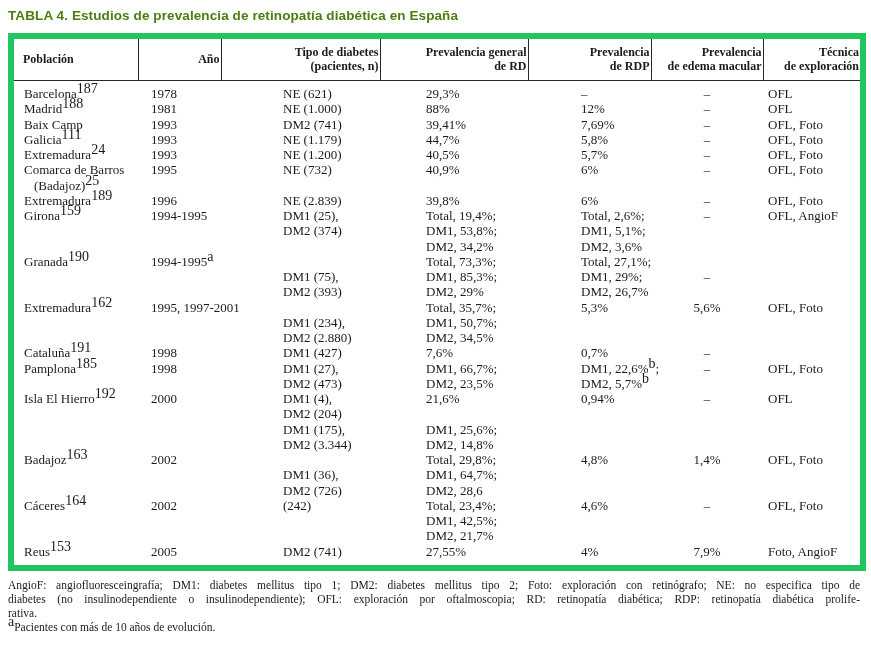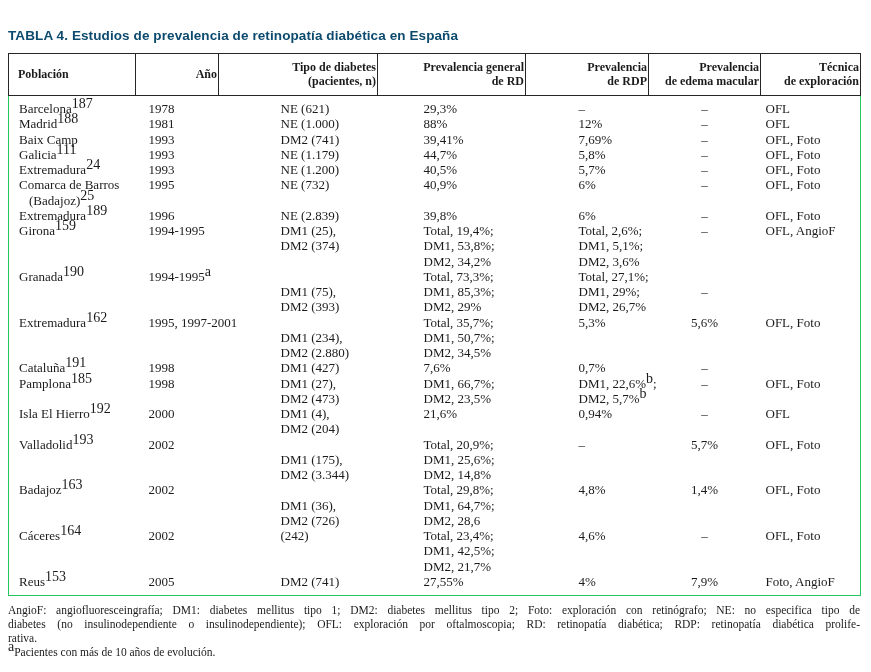--- a/index.html
+++ b/index.html
@@ -16,28 +16,28 @@
     box-sizing: border-box;
     width: 871px;
     height: 672px;
     padding: 8px 8px 0 8px;
   }
   .title {
     font-family: "Liberation Sans", sans-serif;
     font-weight: bold;
     font-size: 13.5px;
     letter-spacing: 0.1px;
-    margin: 20px 0 10px 0;
-    color: #0c4a6e;
+    margin: 0 0 10px 0;
+    color: #4d7c0f;
   }
   table.tbl {
     border-collapse: collapse;
     table-layout: fixed;
     width: 852px;
-    border: 1px solid #22c55e;
+    border: 6px solid #22c55e;
     font-family: Liberation Serif, serif;
   }
   thead th {
     border: 1px solid #262626;
     font-weight: bold;
     font-size: 12px;
     line-height: 13.5px;
     text-align: right;
     vertical-align: middle;
     height: 41px;
@@ -323,29 +323,20 @@
         <tr>
           <td class="c1"></td>
           <td class="c2"></td>
           <td class="c3">DM2 (204)</td>
           <td class="c4"></td>
           <td class="c5"></td>
           <td class="c6"></td>
           <td class="c7"></td>
         </tr>
         <tr>
-          <td class="c1">Valladolid<sup>193</sup></td>
-          <td class="c2">2002</td>
-          <td class="c3"></td>
-          <td class="c4">Total, 20,9%;</td>
-          <td class="c5">–</td>
-          <td class="c6">5,7%</td>
-          <td class="c7">OFL, Foto</td>
-        </tr>
-        <tr>
           <td class="c1"></td>
           <td class="c2"></td>
           <td class="c3">DM1 (175),</td>
           <td class="c4">DM1, 25,6%;</td>
           <td class="c5"></td>
           <td class="c6"></td>
           <td class="c7"></td>
         </tr>
         <tr>
           <td class="c1"></td>

